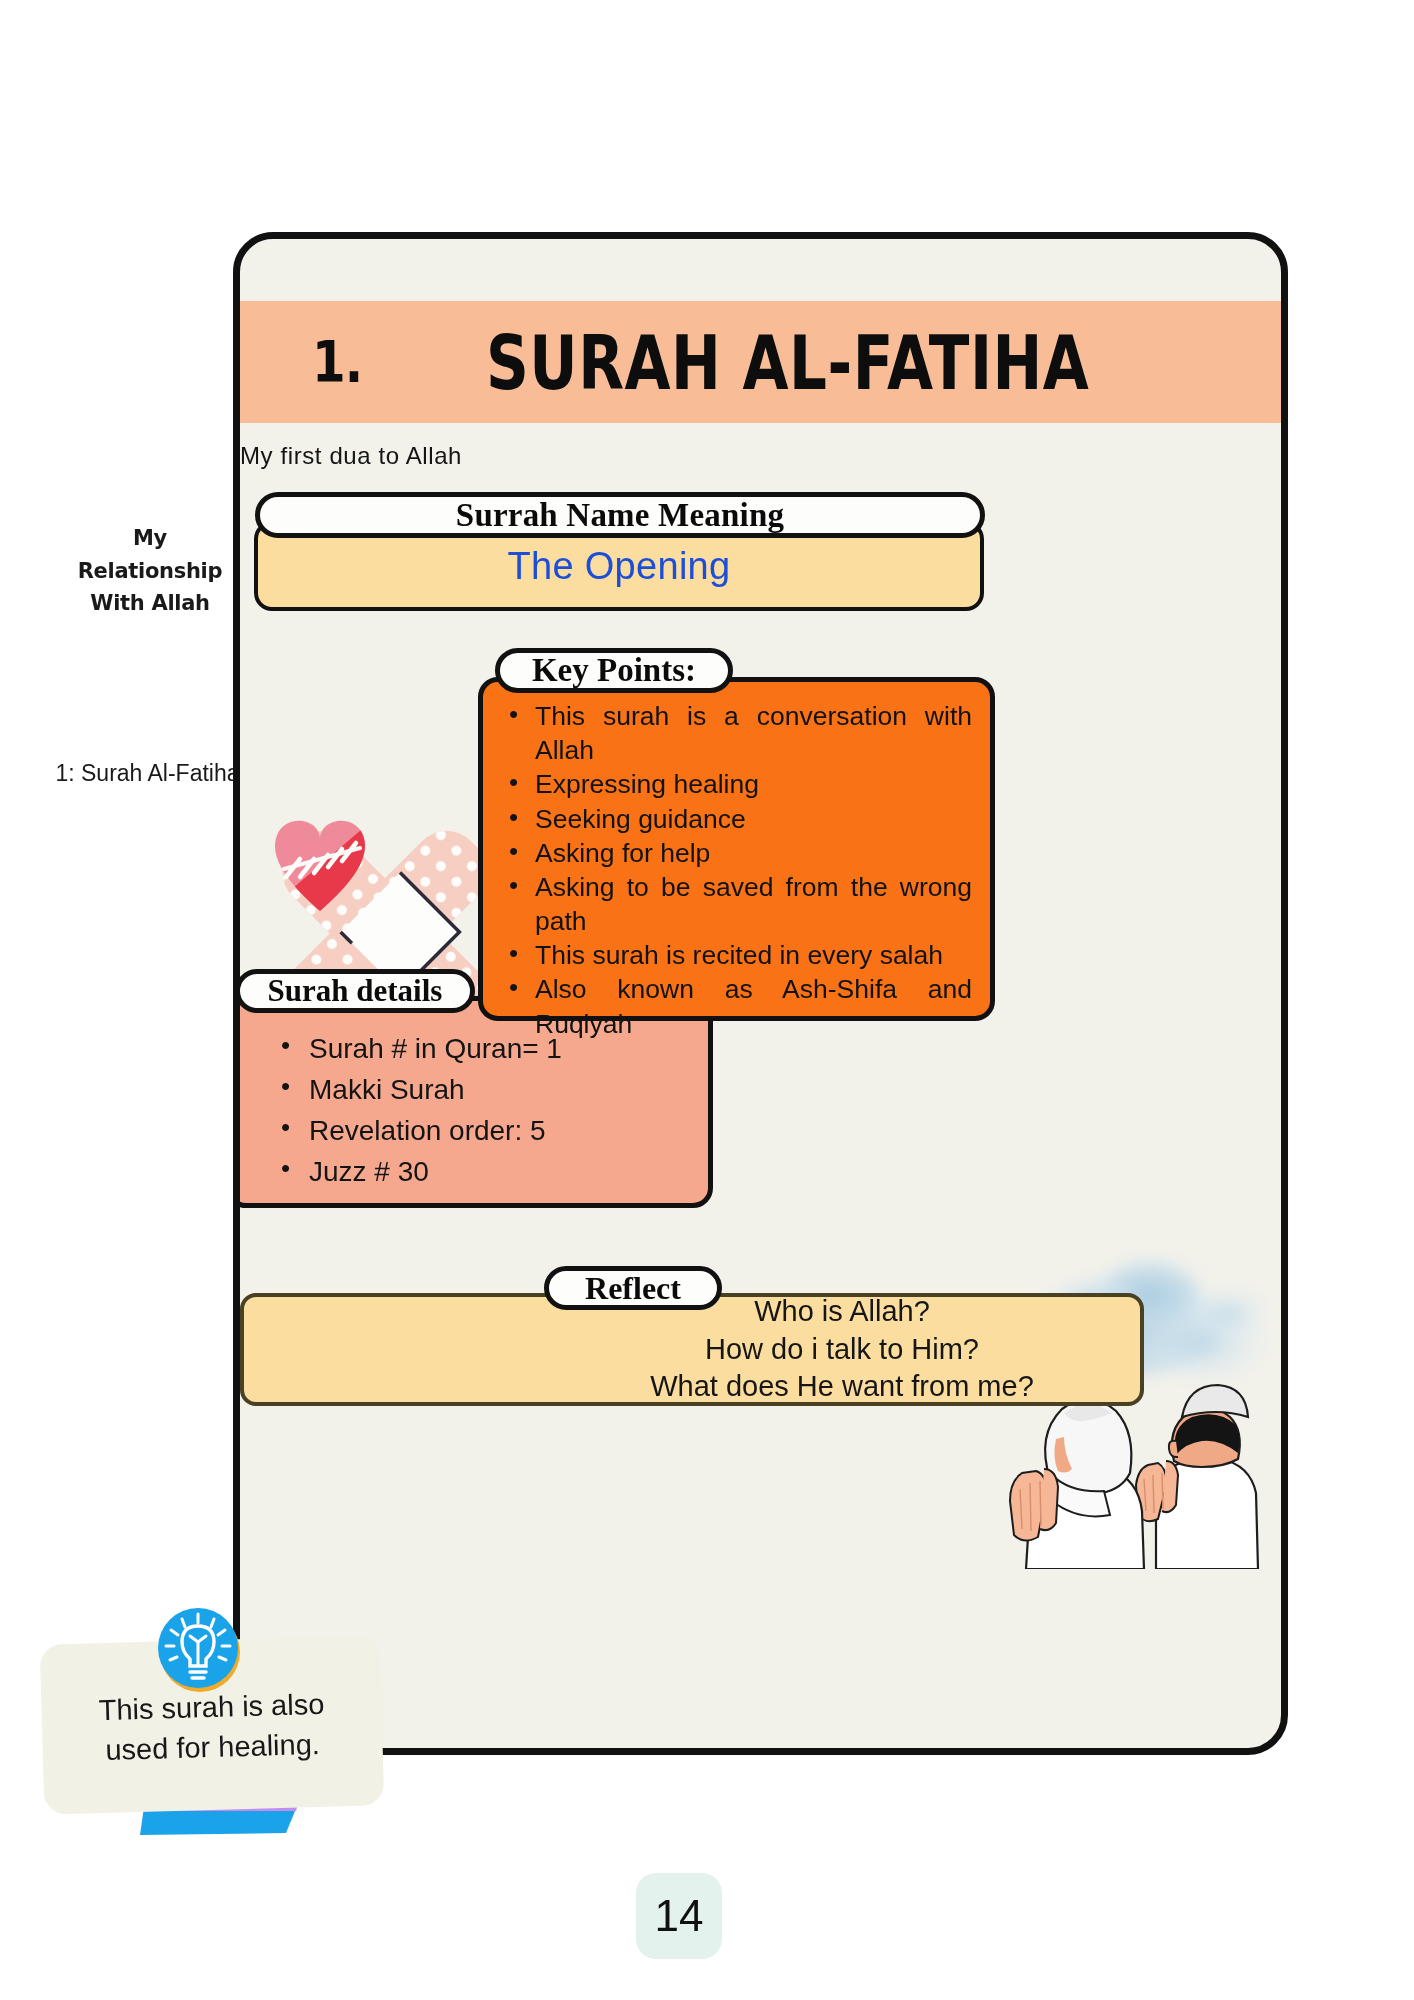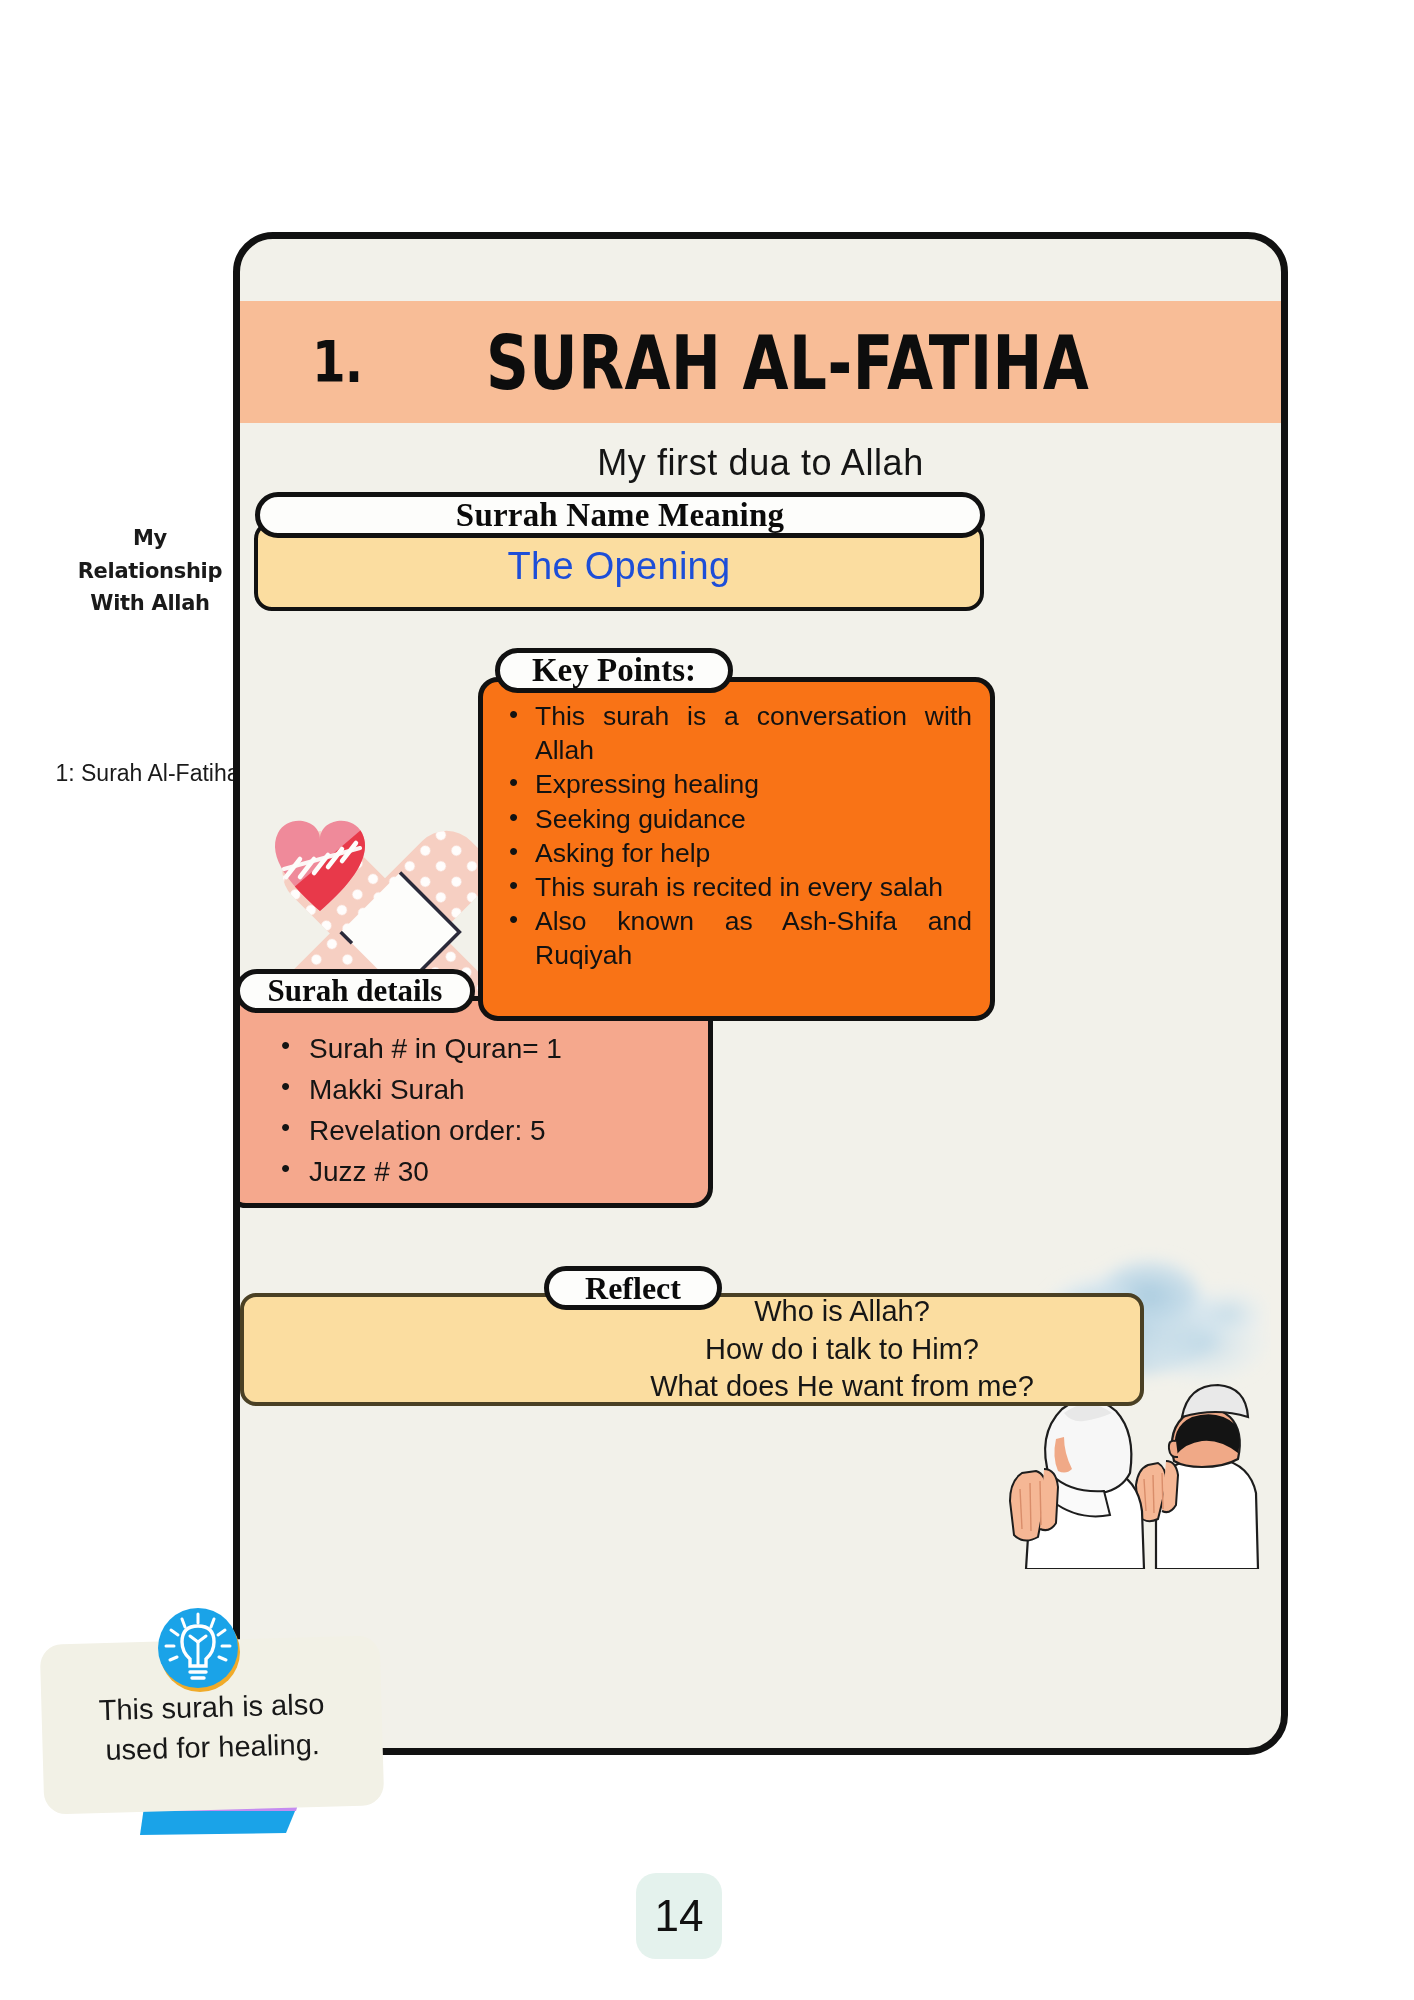--- a/index.html
+++ b/index.html
@@ -82,22 +82,21 @@
     transform: scaleY(1.22) scaleX(0.96);
     transform-origin: left center;
     white-space: nowrap;
   }
 
   
   #subtitle {
     position: absolute;
     left: 0; top: 203px;
     width: 100%;
-    text-align: center;
-    font-size: 36px;
+    font-size: 24px;
     color: #151515;
     font-family: "Liberation Sans", sans-serif;
     letter-spacing: 0.6px;
   }
 
   
   .pill-label {
     position: absolute;
     background: #fdfdfb;
     border: 5px solid #111111;
@@ -368,20 +367,21 @@
   <div class="pill-label" id="meaning-pill">Surrah Name Meaning</div>
   <div id="meaning-box">The Opening</div>
 
   <div class="pill-label" id="keypoints-pill">Key Points:</div>
   <div id="keypoints-box">
     <ul>
       <li>This surah is a conversation with Allah</li>
       <li>Expressing healing</li>
       <li>Seeking guidance</li>
       <li>Asking for help</li>
+      <li>Asking to be saved from the wrong path</li>
       <li>This surah is recited in every salah</li>
       <li>Also known as Ash-Shifa and Ruqiyah</li>
     </ul>
   </div>
 
   <div class="pill-label" id="details-pill">Surah details</div>
   <div id="details-box">
     <ul>
       <li>Surah # in Quran= 1</li>
       <li>Makki Surah</li>

